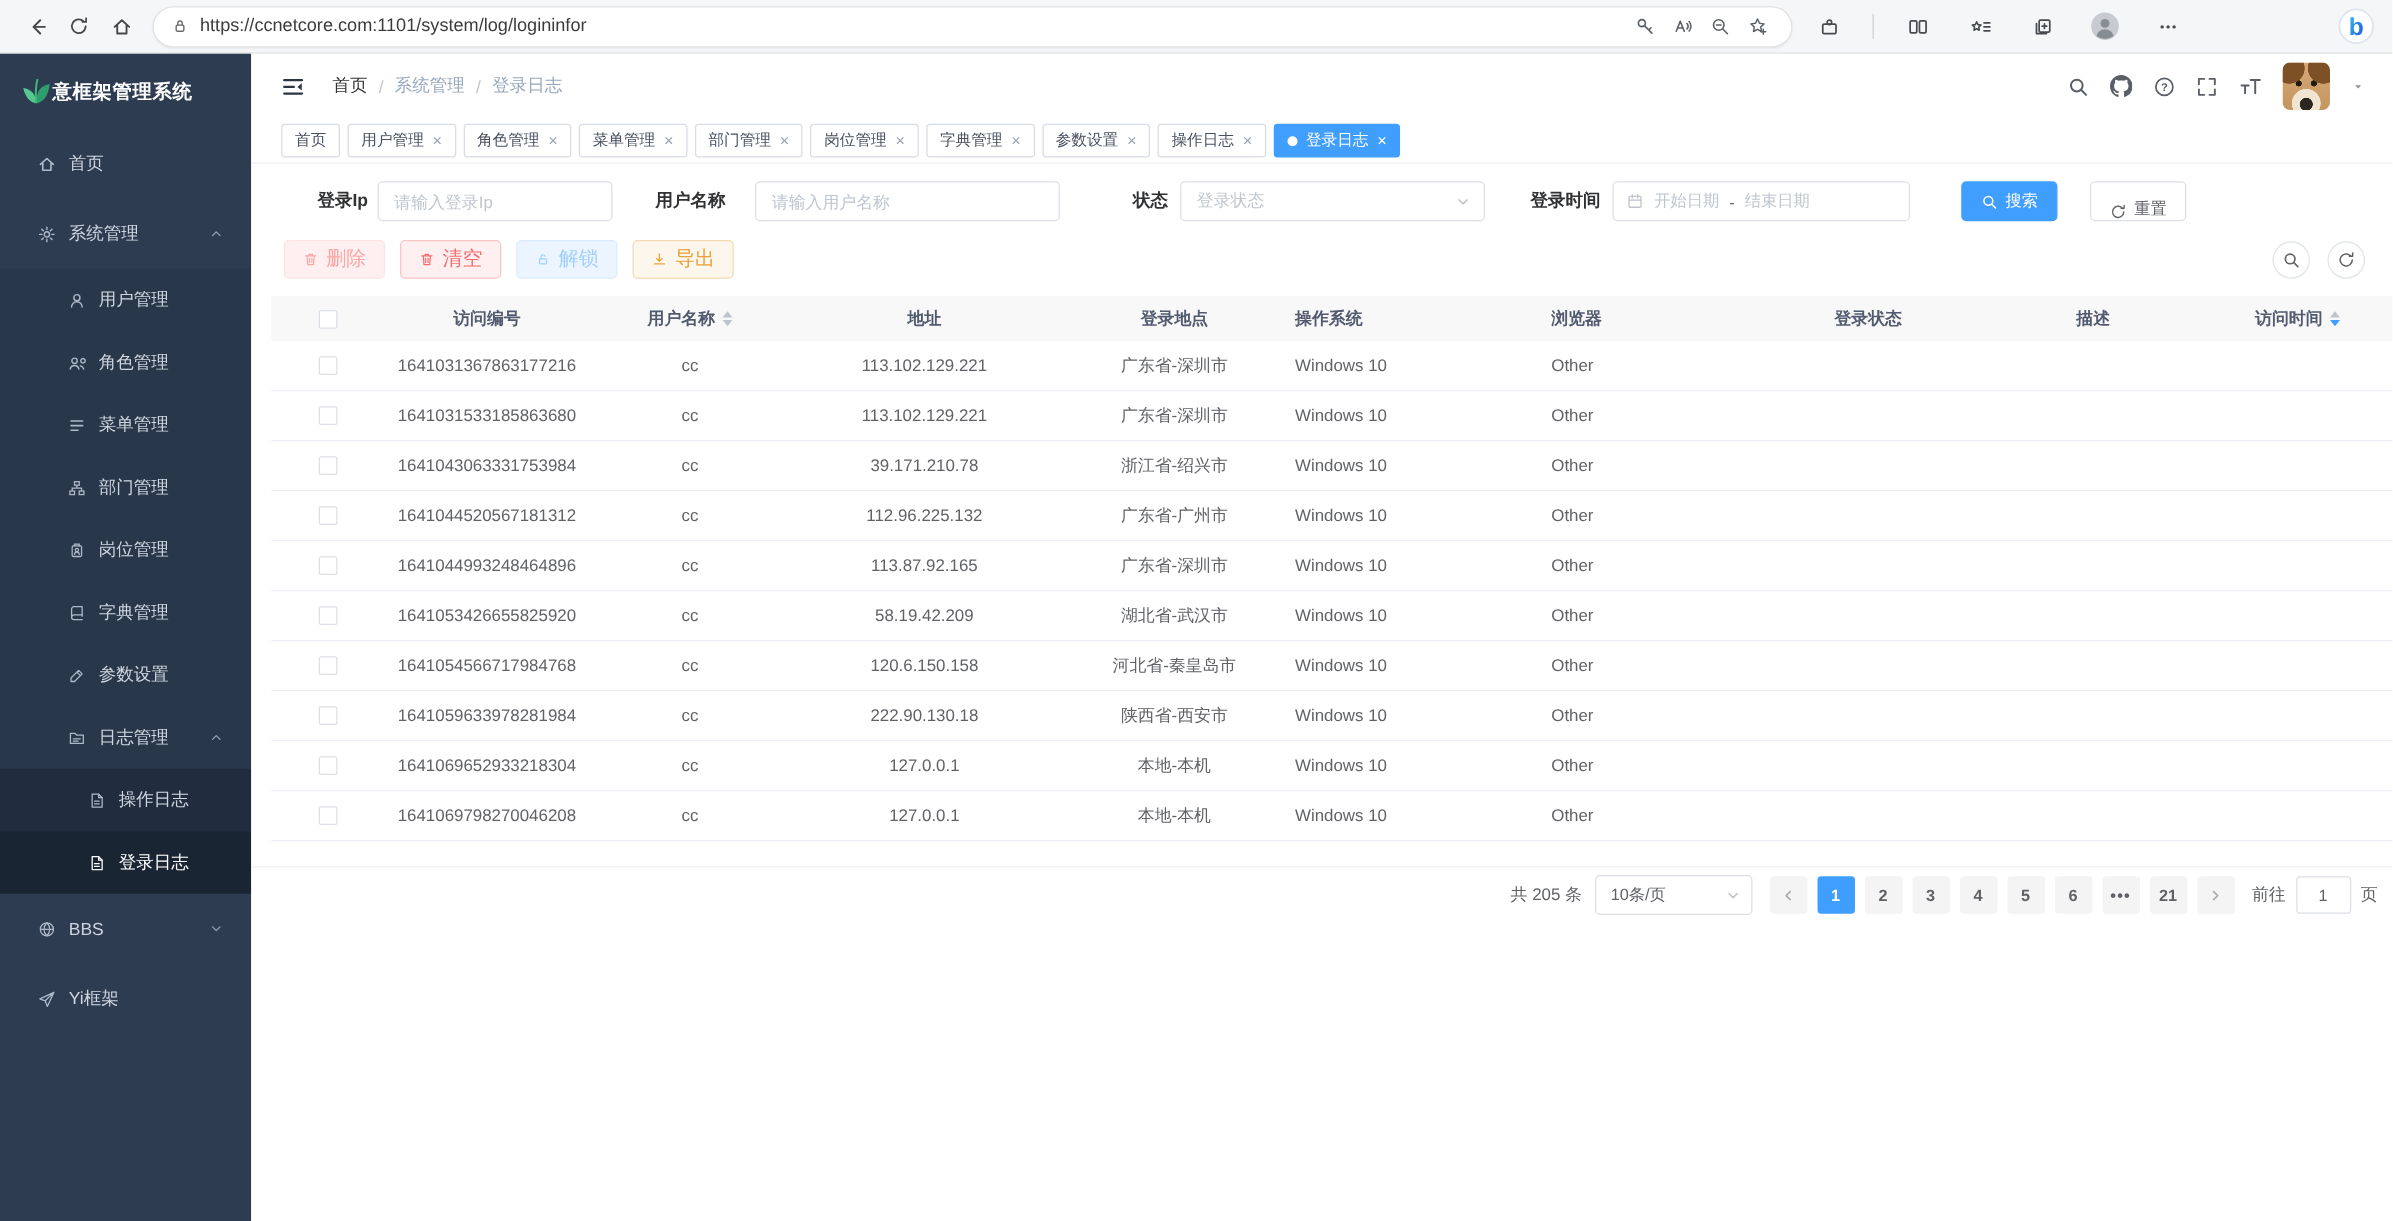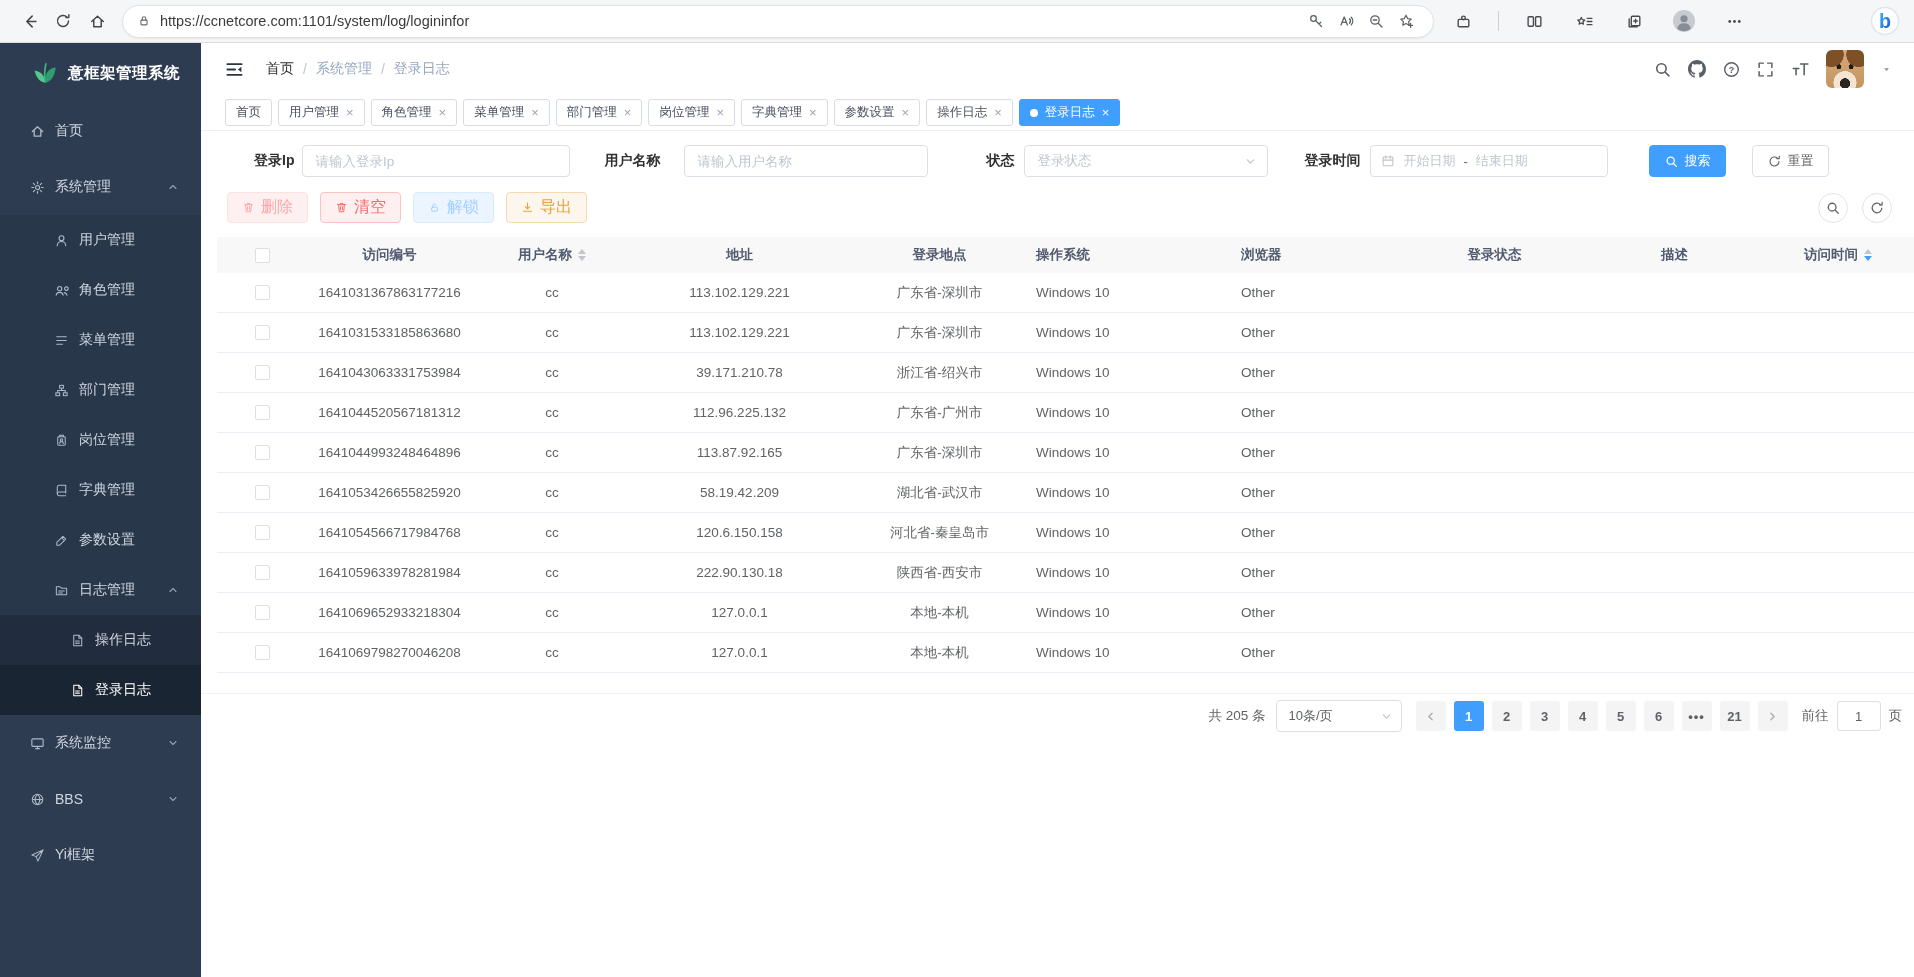--- a/index.html
+++ b/index.html
@@ -23,21 +23,21 @@
   .tool-ic { width:30px; height:30px; display:flex; align-items:center; justify-content:center;
     cursor:pointer; border-radius:6px; }
   .vsep { width:1px; height:20px; background:#cfcfcf; }
   .bing { margin-left:auto; }
 
   
   .app { display:flex; height:934px; }
 
   
   .sidebar { width:201px; flex:0 0 201px; background:#2e3c52; overflow:hidden; }
-  .logo { height:60px; display:flex; align-items:center; padding-left:32px; gap:10px; }
+  .logo { height:60px; display:flex; align-items:center; padding-left:16px; }
   .logo-title { color:#fff; font-size:15.5px; font-weight:bold; letter-spacing:.5px; }
   .mi { display:flex; align-items:center; gap:10px; padding-left:30px; padding-right:6px;
     color:#cfd6e0; font-size:14px; cursor:pointer; height:56px; }
   .mi .micon { color:#aeb9c9; flex:0 0 auto; }
   .mi.l2 { height:50px; padding-left:54px; background:#283749; }
   .mi.l3 { height:50px; padding-left:70px; background:#212d3e; }
   .mi.active { background:#1a2534; color:#fff; }
   .mi.active .micon { color:#fff; }
   .chev { margin-left:auto; margin-right:16px; color:#8fa0b3; }
   .chev-up { transform:rotate(180deg); }
@@ -75,36 +75,36 @@
   .tab .dot { width:8px; height:8px; border-radius:50%; background:#fff; }
   .tab.active { background:#409eff; border-color:#409eff; color:#fff; }
   .tab.active .x { color:#fff; }
 
   
   .filter { display:flex; align-items:center; margin:14px 0 0 0; padding-left:53px; font-size:14px; }
   .flabel { font-weight:bold; color:#303133; white-space:nowrap; }
   .tinput { height:32px; border:1px solid #dcdfe6; border-radius:4px; padding:0 12px;
     font-size:13.5px; color:#606266; font-family:"Liberation Sans",sans-serif; outline:none; }
   .tinput::placeholder { color:#bfc6d0; }
-  .ip-input { width:268px; margin-left:8px; }
+  .ip-input { width:188px; margin-left:8px; }
   .name-input { width:244px; margin-left:24px; }
   .selectbox { width:244px; height:32px; border:1px solid #dcdfe6; border-radius:4px;
     margin-left:10px; display:flex; align-items:center; padding:0 10px 0 12px;
     color:#bfc6d0; font-size:13.5px; cursor:pointer; }
   .selectbox .chev2 { margin-left:auto; color:#c0c4cc; }
   .daterange { width:238px; height:32px; border:1px solid #dcdfe6; border-radius:4px;
     margin-left:10px; display:flex; align-items:center; gap:8px; padding:0 10px;
     font-size:13px; color:#bfc6d0; cursor:pointer; }
   .daterange .cal { color:#c0c4cc; }
   .daterange .rsep { color:#606266; }
   .gap34 { width:34px; } .gap58 { width:58px; } .gap36 { width:36px; }
   .btn { height:32px; display:inline-flex; align-items:center; gap:6px; padding:0 15px;
     border-radius:4px; font-size:13px; cursor:pointer; border:1px solid transparent; white-space:nowrap; }
   .btn-search { background:#409eff; border-color:#409eff; color:#fff; margin-left:41px; }
-  .btn-reset { background:#fff; border-color:#dcdfe6; color:#606266; margin-left:26px; }
+  .btn-reset { background:#fff; border-color:#dcdfe6; color:#606266; margin-left:26px;align-items:flex-end; }
 
   
   .actions { display:flex; align-items:center; margin-top:15px; padding:0 22px 0 26px; gap:12px; }
   .btn-sm { height:31px; padding:0 14px; font-size:16px; }
   .btn-del { background:#fef0f0; border-color:#fde2e2; color:#f9a7a7; }
   .btn-clear { background:#fef0f0; border-color:#fbc4c4; color:#f56c6c; }
   .btn-unlock { background:#ecf5ff; border-color:#d9ecff; color:#a0cfff; }
   .btn-export { background:#fdf6ec; border-color:#f5dab1; color:#e6a23c; }
   .round-ics { margin-left:auto; display:flex; gap:14px; }
   .round-btn { width:30px; height:30px; border-radius:50%; border:1px solid #dfe4ea; background:#fff;
@@ -592,29 +592,20 @@
         </div>
 
         <div class="mi active l3">
           <svg class="ic micon" width="15" height="15">
             <use href="#i-doc"></use>
           </svg>
           <span>登录日志</span>
 
         </div>
 
-        <div class="mi l1">
-          <svg class="ic micon" width="15" height="15">
-            <use href="#i-monitor"></use>
-          </svg>
-          <span>系统监控</span>
-          <svg class="ic chev chev-down" width="12" height="12">
-            <use href="#i-chev"></use>
-          </svg>
-        </div>
 
 
         <div class="mi l1">
           <svg class="ic micon" width="15" height="15">
             <use href="#i-globe"></use>
           </svg>
           <span>BBS</span>
           <svg class="ic chev chev-down" width="12" height="12">
             <use href="#i-chev"></use>
           </svg>

